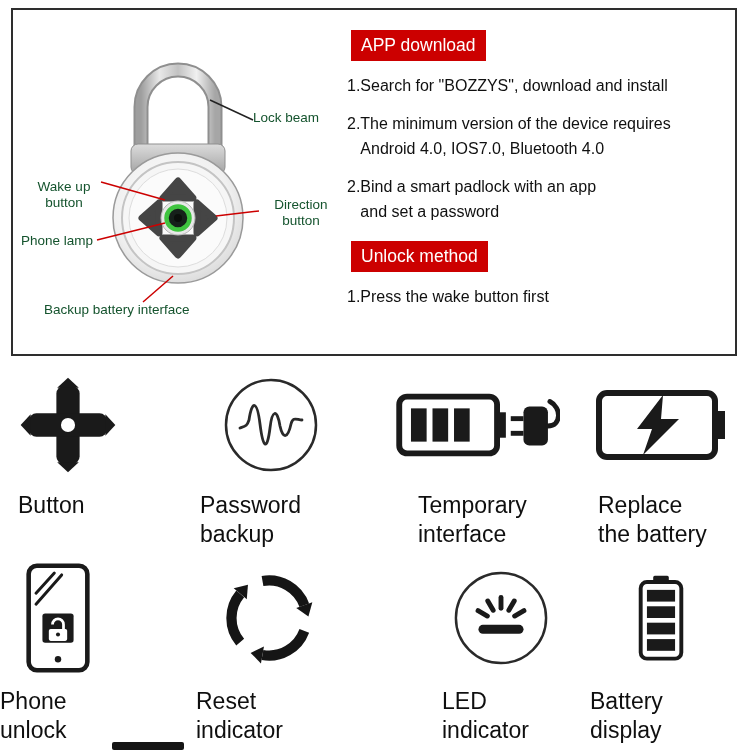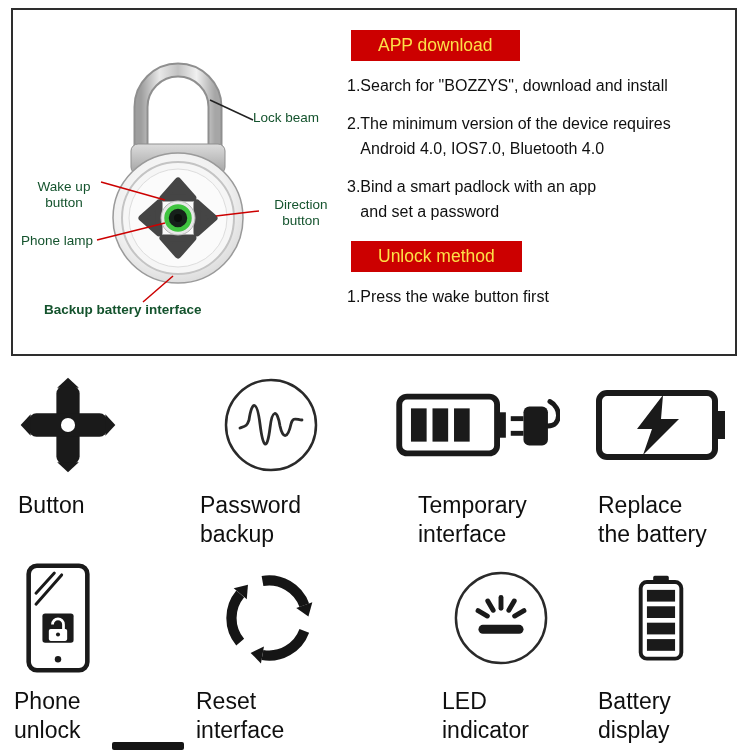--- a/index.html
+++ b/index.html
@@ -17,26 +17,26 @@
   }
   .lock-svg { position:absolute; left:0; top:0; }
   .lbl {
     position:absolute; font-size:13.5px; color:#14532d;
     white-space:pre-line; line-height:1.2;
   }
   .lbl-beam   { left:240px; top:100px; }
   .lbl-wake   { left:14px;  top:153px; width:74px; text-align:center;margin-top:16px; }
   .lbl-dir    { left:247px; top:187px; width:82px; text-align:center; }
   .lbl-pilot  { left:8px;   top:223px; }
-  .lbl-backup { left:31px;  top:292px;font-weight:bold; }
+  .lbl-backup { left:31px;  top:292px; }
 
   .instructions { position:absolute; left:334px; top:20px; width:388px; }
   .red-badge {
-    display:inline-block; background:var(--accent-red,#cc0000); color:#fde047;
-    font-size:17.5px; padding:5px 27px; margin-left:4px;
+    display:inline-block; background:var(--accent-red,#cc0000); color:#ffffff;
+    font-size:17.5px; padding:5px 10px; margin-left:4px;
   }
   .badge-2 { margin-top:16px; }
   .inst-item {
     font-size:16px; line-height:1.6; margin-top:12px; color:#101010;
     white-space:pre-wrap;
   }
 
   
   .feature { position:absolute; }
   .icon-box { display:flex; align-items:center; justify-content:center; }
@@ -111,21 +111,21 @@
   <div class="lbl lbl-dir">Direction
 button</div>
   <div class="lbl lbl-pilot">Phone lamp</div>
   <div class="lbl lbl-backup">Backup battery interface</div>
 
   <div class="instructions">
     <div class="red-badge">APP download</div>
     <div class="inst-item">1.Search for "BOZZYS", download and install</div>
     <div class="inst-item">2.The minimum version of the device requires
    Android 4.0, IOS7.0, Bluetooth 4.0</div>
-    <div class="inst-item">3.Bind a smart padlock with an app
+    <div class="inst-item">2.Bind a smart padlock with an app
    and set a password</div>
     <div><span class="red-badge badge-2">Unlock method</span></div>
     <div class="inst-item">1.Press the wake button first</div>
   </div>
 </div>
 
 <div class="feature row1" style="left:8px;top:366px;width:120px">
   <div class="icon-box">
     <svg width="100" height="98" viewBox="0 0 120 118">
       <g fill="#1a1a1a">
@@ -191,41 +191,41 @@
     <svg width="66" height="112" viewBox="0 0 72 122">
       <rect x="4" y="4" width="64" height="114" rx="9" fill="none" stroke="#1a1a1a" stroke-width="5"></rect>
       <path d="M 12 34 L 32 12 M 12 46 L 40 14" stroke="#1a1a1a" stroke-width="3.2" stroke-linecap="round" fill="none"></path>
       <rect x="19" y="56" width="34" height="32" rx="3" fill="#1a1a1a"></rect>
       <path d="M 30 68 a 6 6 0 0 1 12 0 v 6" fill="none" stroke="#ffffff" stroke-width="3"></path>
       <rect x="26" y="73" width="20" height="13" rx="2" fill="#ffffff"></rect>
       <circle cx="36" cy="79" r="2.2" fill="#1a1a1a"></circle>
       <circle cx="36" cy="106" r="3.5" fill="#1a1a1a"></circle>
     </svg>
   </div>
-  <div class="f-label" style="margin-left:14px">Phone
+  <div class="f-label" style="">Phone
 unlock</div>
 </div>
 
 <div class="feature row2" style="left:194px;top:556px;width:150px">
   <div class="icon-box">
     <svg width="106" height="106" viewBox="-62 -62 124 124">
       <g stroke="#151515" stroke-width="12" fill="none">
         <path d="M -7.6 -43.3 A 44 44 0 0 1 41.3 -15"></path>
         <path transform="rotate(120)" d="M -7.6 -43.3 A 44 44 0 0 1 41.3 -15"></path>
         <path transform="rotate(240)" d="M -7.6 -43.3 A 44 44 0 0 1 41.3 -15"></path>
       </g>
       <g fill="#151515">
         <polygon points="46.1,-1.8 31.9,-11.6 50.7,-18.4"></polygon>
         <polygon transform="rotate(120)" points="46.1,-1.8 31.9,-11.6 50.7,-18.4"></polygon>
         <polygon transform="rotate(240)" points="46.1,-1.8 31.9,-11.6 50.7,-18.4"></polygon>
       </g>
     </svg>
   </div>
   <div class="f-label" style="margin-left:2px">Reset
-interface</div>
+indicator</div>
 </div>
 
 <div class="feature row2" style="left:436px;top:556px;width:130px">
   <div class="icon-box">
     <svg width="98" height="98" viewBox="0 0 100 100">
       <circle cx="50" cy="50" r="46" fill="none" stroke="#2a2a2a" stroke-width="2.5"></circle>
       <rect x="27" y="57" width="46" height="9" rx="4.5" fill="#1a1a1a"></rect>
       <g stroke="#1a1a1a" stroke-width="5" stroke-linecap="round">
         <line x1="36.1" y1="48" x2="26.6" y2="42.5"></line>
         <line x1="42" y1="42.1" x2="36.5" y2="32.6"></line>
@@ -245,17 +245,17 @@
       <rect x="22" y="2" width="20" height="8" rx="2" fill="#1a1a1a"></rect>
       <rect x="6" y="10" width="52" height="98" rx="8" fill="none" stroke="#1a1a1a" stroke-width="5"></rect>
       <g fill="#1a1a1a">
         <rect x="14" y="20" width="36" height="15"></rect>
         <rect x="14" y="41" width="36" height="15"></rect>
         <rect x="14" y="62" width="36" height="15"></rect>
         <rect x="14" y="83" width="36" height="15"></rect>
       </g>
     </svg>
   </div>
-  <div class="f-label" style="margin-left:12px">Battery
+  <div class="f-label" style="margin-left:4px">Battery
 display</div>
 </div>
 
 <div class="watermark"></div>
 
 </body></html>

